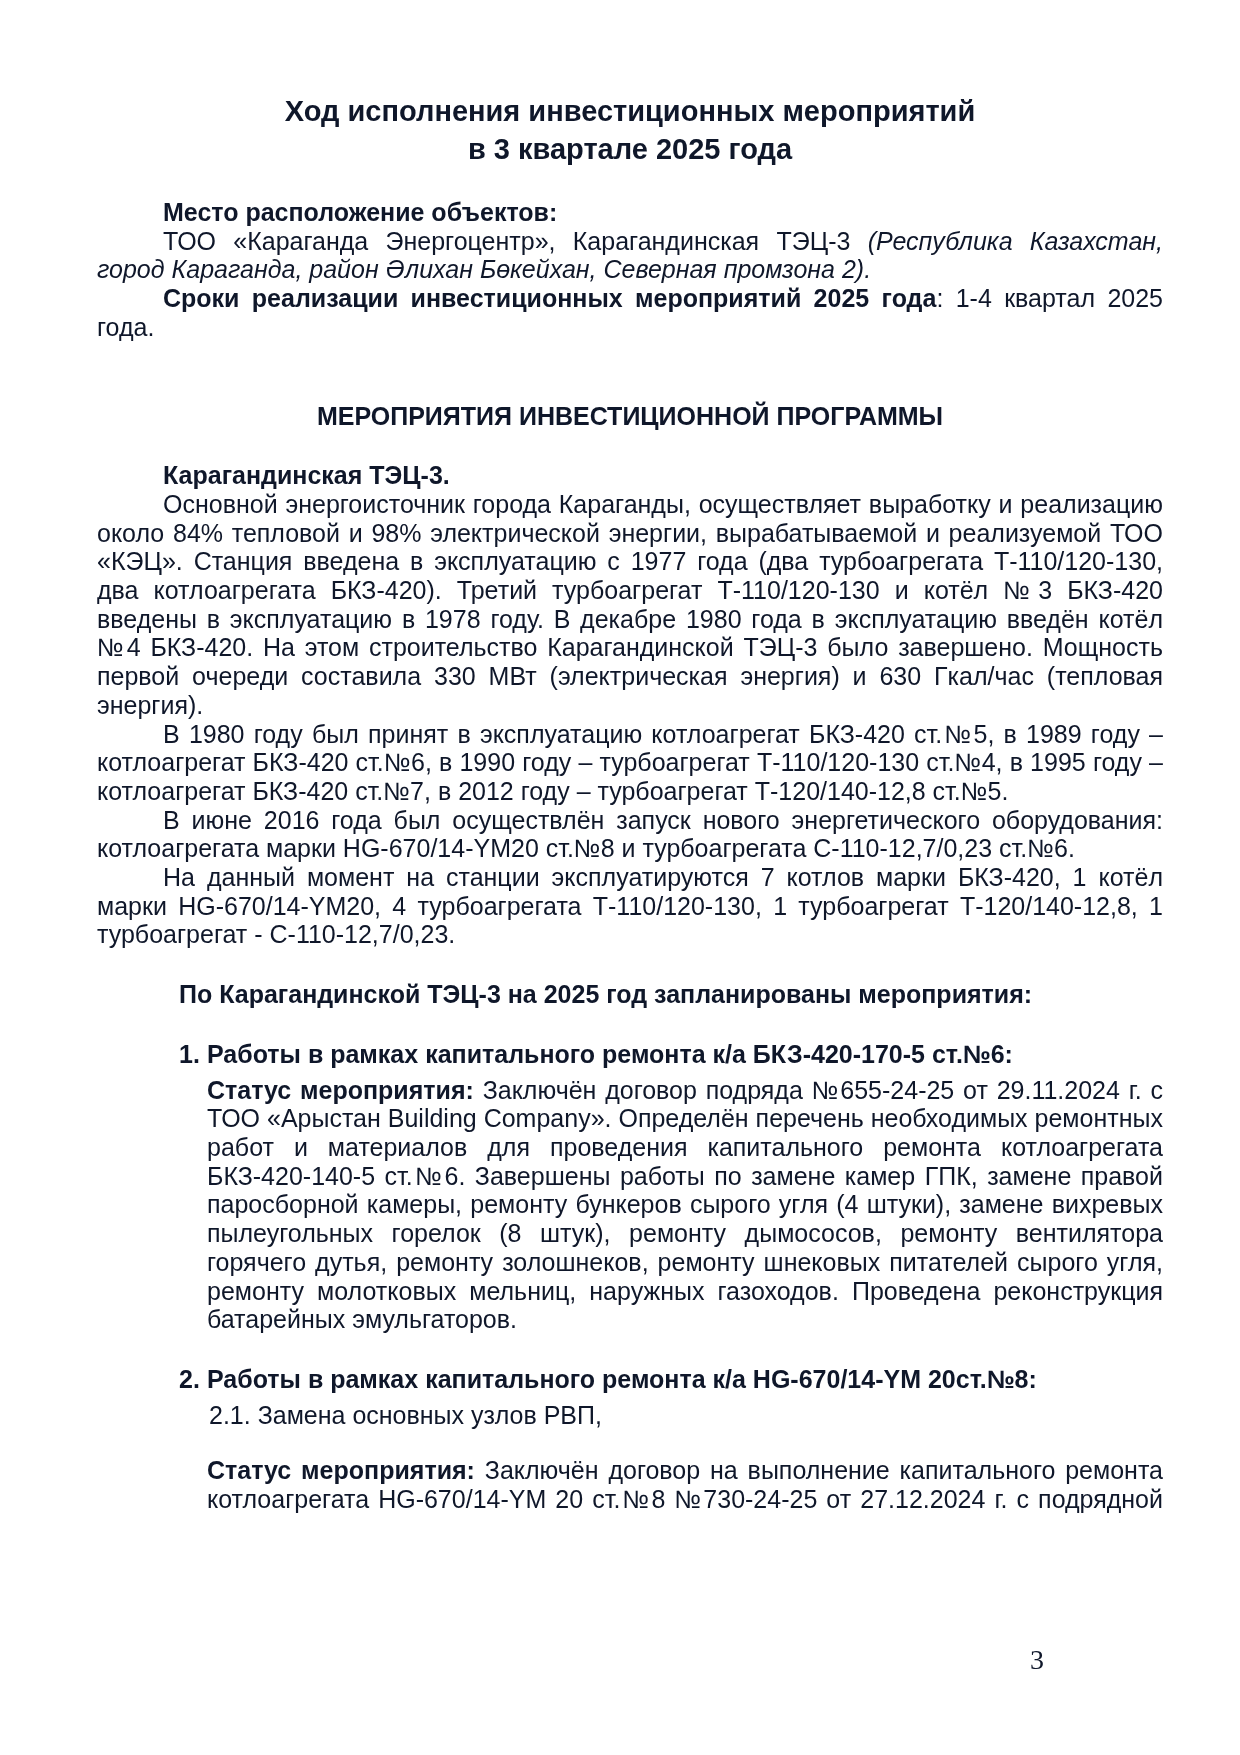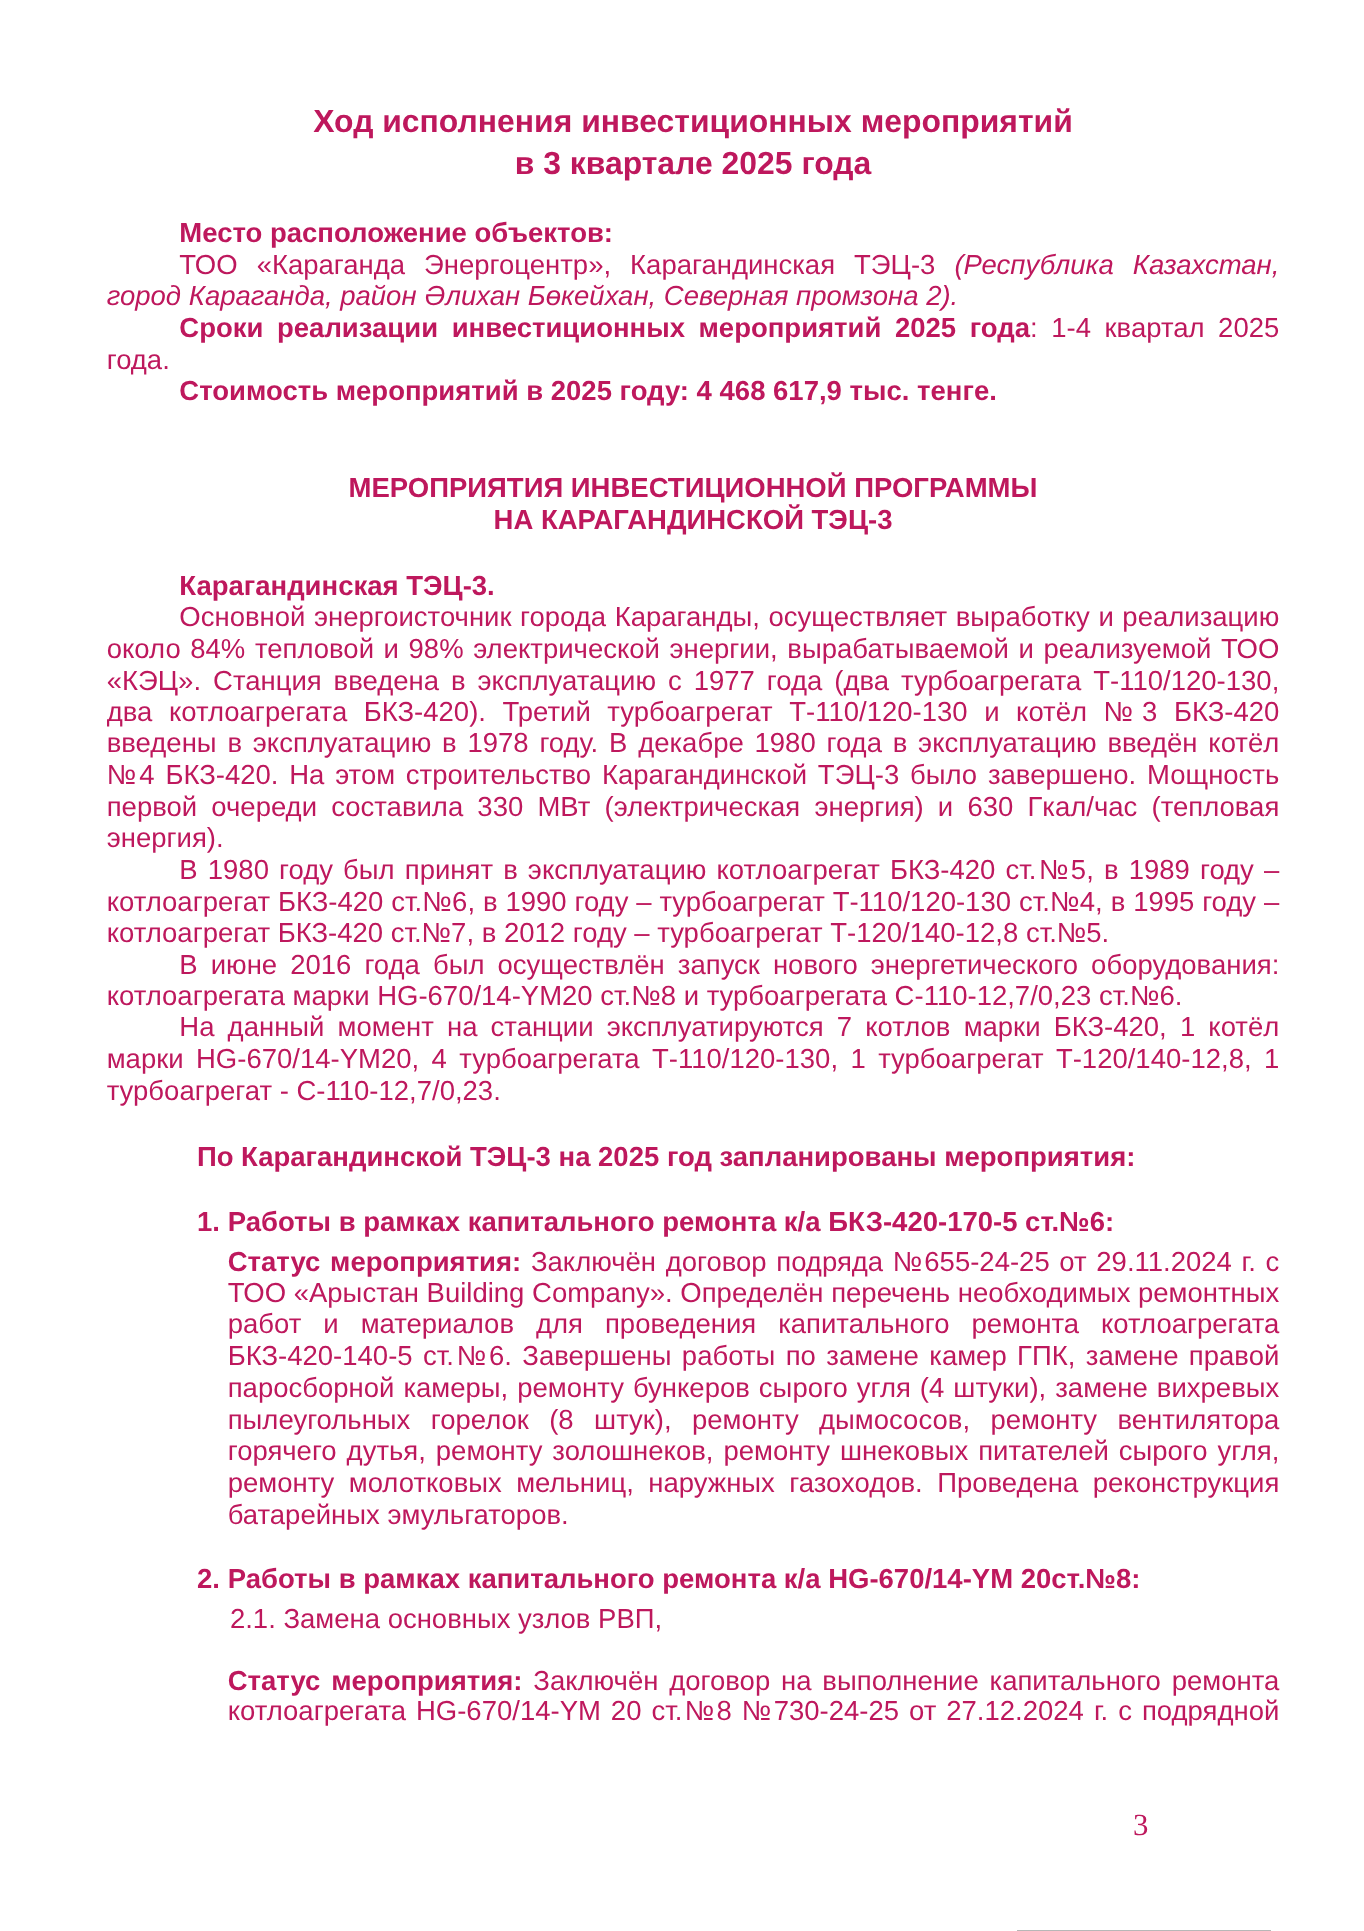--- a/index.html
+++ b/index.html
@@ -1,21 +1,21 @@
 <!DOCTYPE html>
 <html><head>
 <meta charset="utf-8">
 <style>
   html,body { margin:0; padding:0; background:#808080; }
   .page {
     position:relative;
     width:1240px; height:1755px;
     margin:0 auto;
     background:#ffffff;
-    color:#be185d;
+    color:#0f172a;
     font-family:"Liberation Sans","DejaVu Sans",sans-serif;
     font-size:25px;
     line-height:28.7px;
     box-sizing:border-box;
     padding:92px 77px 0 97px;
     overflow:hidden;
   }
   .title {
     font-size:29px;
     line-height:38px;
@@ -49,23 +49,21 @@
 </head>
 <body>
 
 <div class="page">
   <h1 class="title"><span>Ход исполнения инвестиционных мероприятий</span><br><span>в 3 квартале 2025 года</span></h1>
 
   <div id="content">
       <div class="blk p-indent"><span class="b">Место расположение объектов:</span></div>
       <div class="blk p-indent just"><span>ТОО «Караганда Энергоцентр», Карагандинская ТЭЦ-3 </span><span class="i">(Республика Казахстан, город Караганда, район Әлихан Бөкейхан, Северная промзона 2).</span></div>
       <div class="blk p-indent just"><span class="b">Сроки реализации инвестиционных мероприятий 2025 года</span><span>: 1-4 квартал 2025 года.</span></div>
-      <div class="blk p-indent"><span class="b">Стоимость мероприятий в 2025 году: 4 468 617,9 тыс. тенге.</span></div>
       <div class="blk h-center gap-h"><span>МЕРОПРИЯТИЯ ИНВЕСТИЦИОННОЙ ПРОГРАММЫ</span></div>
-      <div class="blk h-center"><span>НА КАРАГАНДИНСКОЙ ТЭЦ-3</span></div>
       <div class="blk p-indent gap-1"><span class="b">Карагандинская ТЭЦ-3.</span></div>
       <div class="blk p-indent just"><span>Основной энергоисточник города Караганды, осуществляет выработку и реализацию около 84% тепловой и 98% электрической энергии, вырабатываемой и реализуемой ТОО «КЭЦ». Станция введена в эксплуатацию с 1977 года (два турбоагрегата Т-110/120-130, два котлоагрегата БКЗ-420). Третий турбоагрегат Т-110/120-130 и котёл №3 БКЗ-420 введены в эксплуатацию в 1978 году. В декабре 1980 года в эксплуатацию введён котёл №4 БКЗ-420. На этом строительство Карагандинской ТЭЦ-3 было завершено. Мощность первой очереди составила 330 МВт (электрическая энергия) и 630 Гкал/час (тепловая энергия).</span></div>
       <div class="blk p-indent just"><span>В 1980 году был принят в эксплуатацию котлоагрегат БКЗ-420 ст.№5, в 1989 году – котлоагрегат БКЗ-420 ст.№6, в 1990 году – турбоагрегат Т-110/120-130 ст.№4, в 1995 году – котлоагрегат БКЗ-420 ст.№7, в 2012 году – турбоагрегат Т-120/140-12,8 ст.№5.</span></div>
       <div class="blk p-indent just"><span>В июне 2016 года был осуществлён запуск нового энергетического оборудования: котлоагрегата марки HG-670/14-YM20 ст.№8 и турбоагрегата С-110-12,7/0,23 ст.№6.</span></div>
       <div class="blk p-indent just"><span>На данный момент на станции эксплуатируются 7 котлов марки БКЗ-420, 1 котёл марки HG-670/14-YM20, 4 турбоагрегата Т-110/120-130, 1 турбоагрегат Т-120/140-12,8, 1 турбоагрегат - С-110-12,7/0,23.</span></div>
       <div class="blk p-hang gap-1"><span class="b">По Карагандинской ТЭЦ-3 на 2025 год запланированы мероприятия:</span></div>
       <div class="blk li gap-1">
         <span class="num">1.</span>
         <span class="litext"><span class="b">Работы в рамках капитального ремонта к/а БКЗ-420-170-5 ст.№6:</span></span>
       </div>

